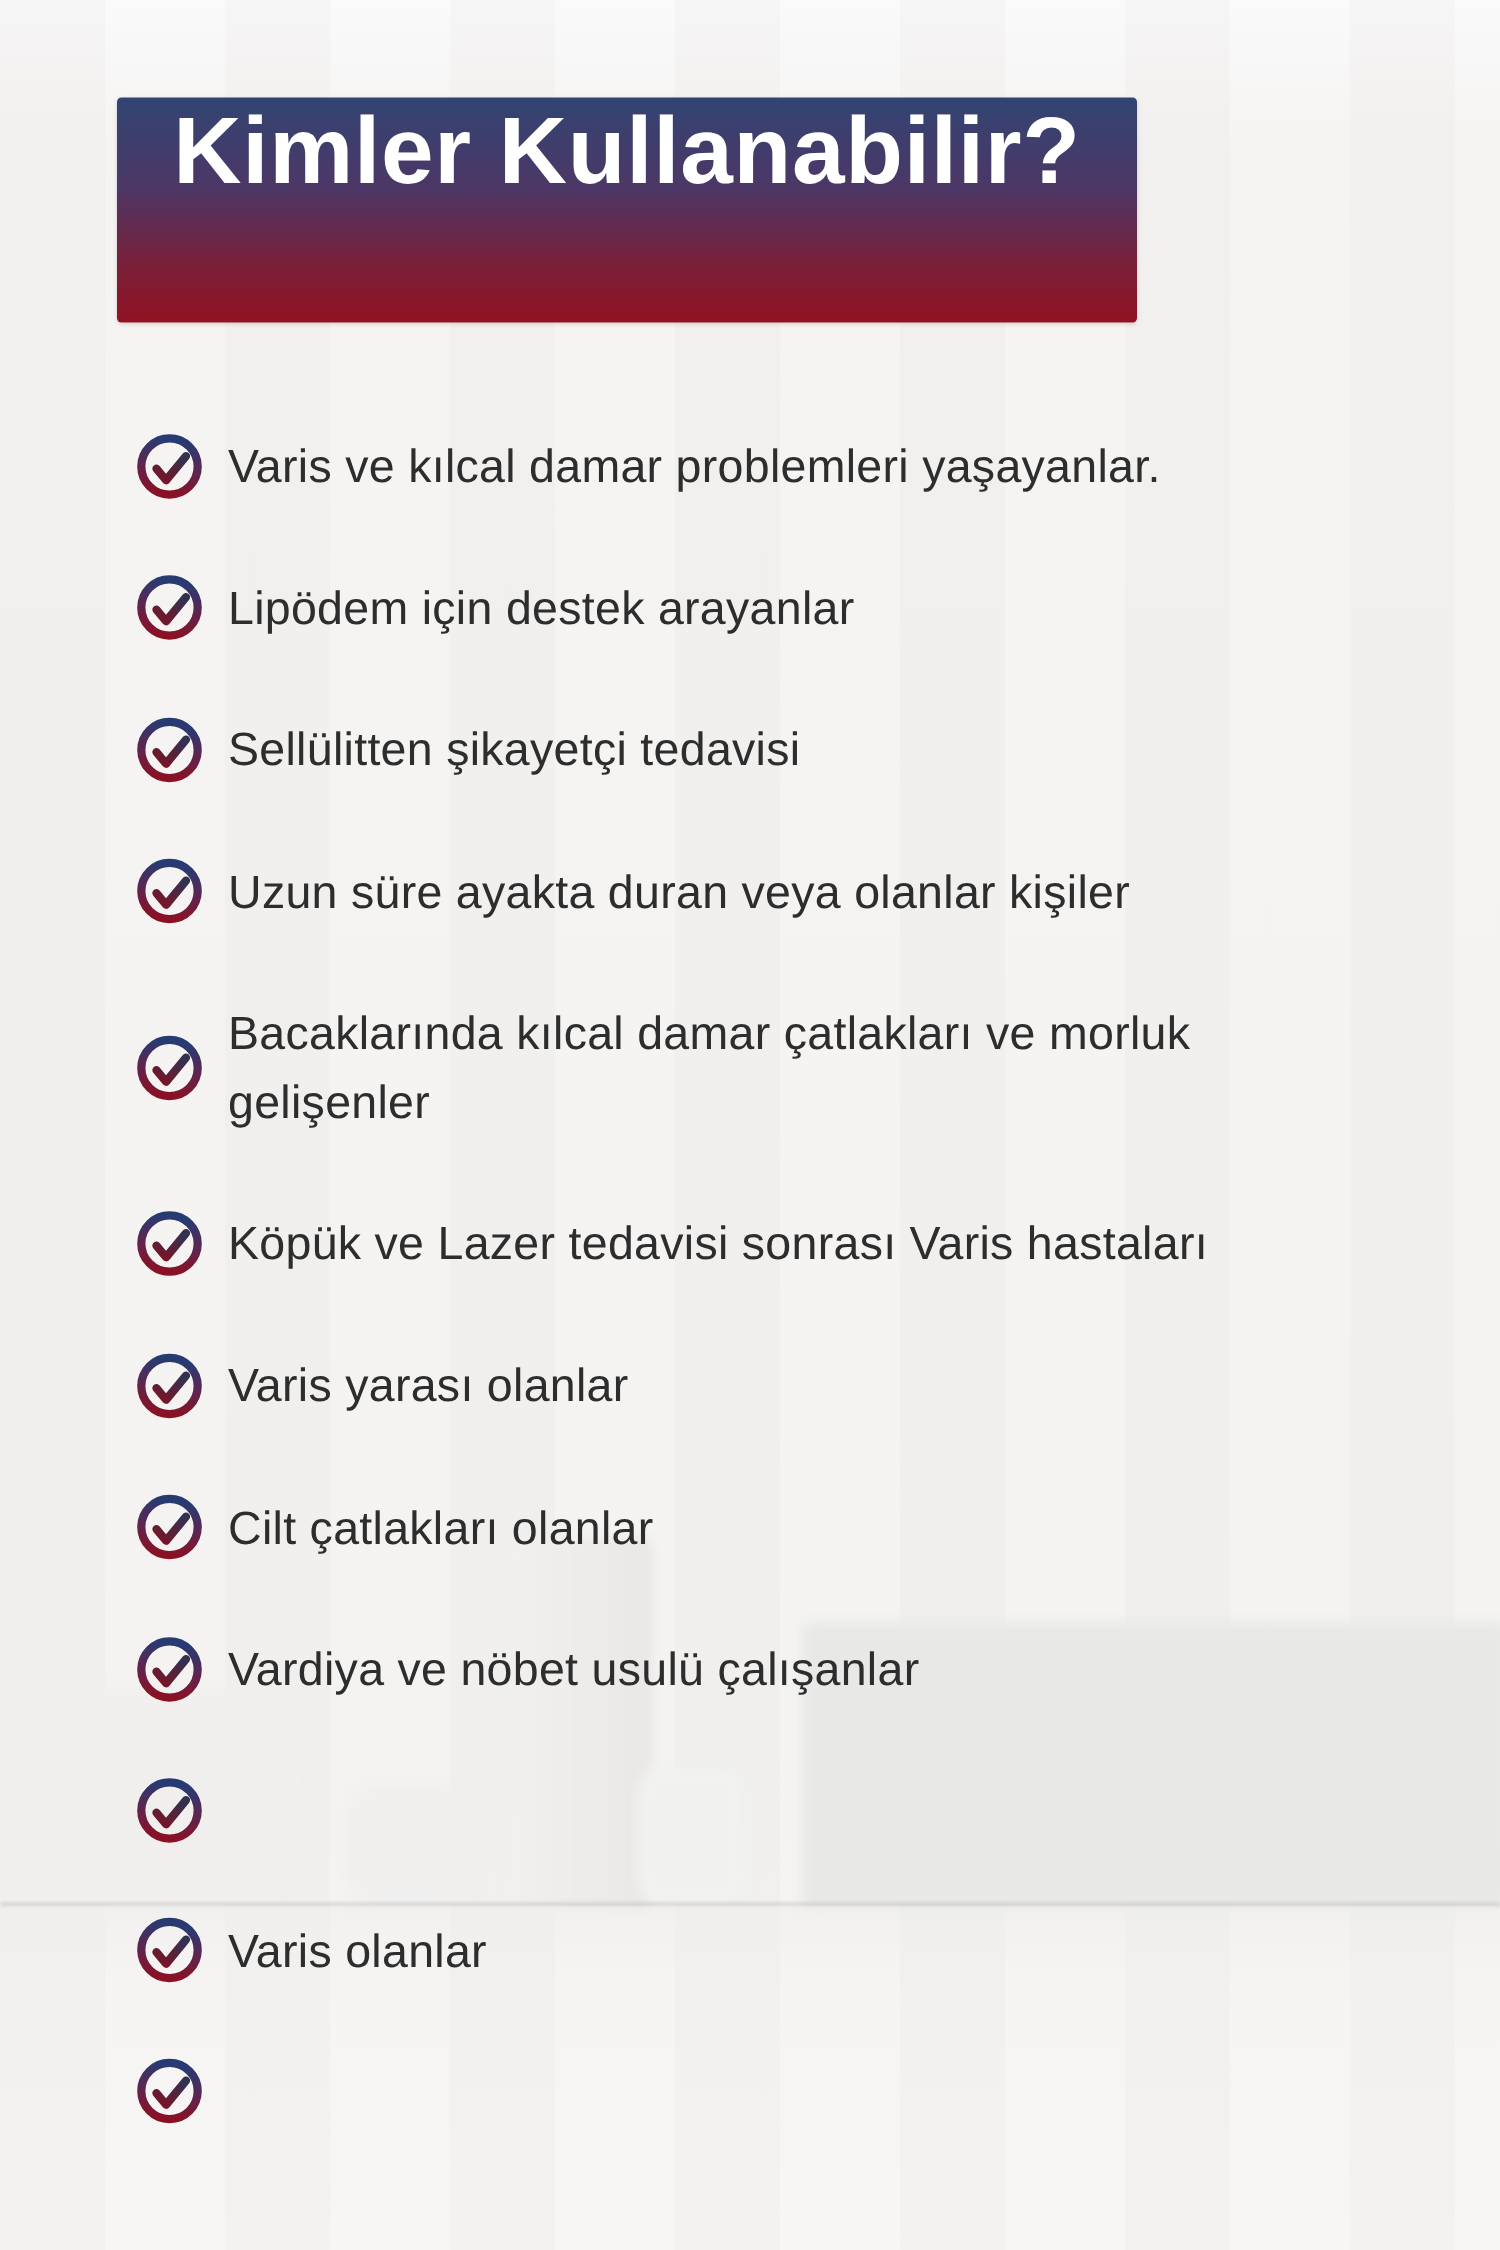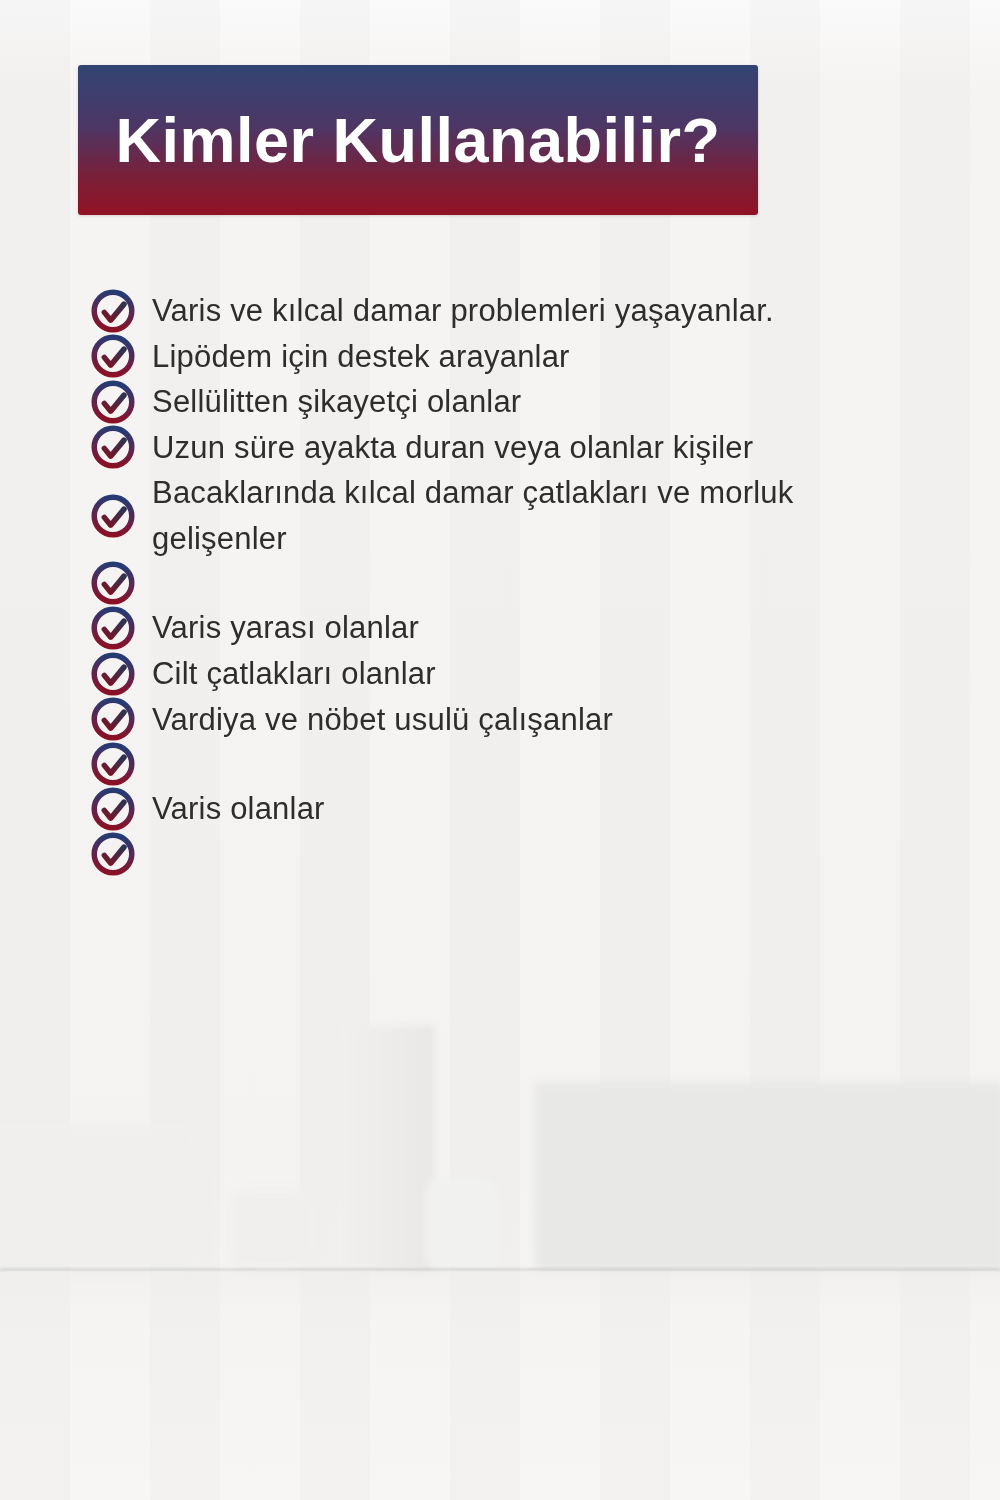--- a/index.html
+++ b/index.html
@@ -31,31 +31,31 @@
     background:#f0efee;filter:blur(6px);}
   .shape-seam{left:0;top:1268px;width:1000px;height:3px;border-radius:0;
     background:rgba(110,110,110,0.18);filter:blur(1px);}
   .shape-below{left:0;top:1271px;width:1000px;height:55px;
     background:linear-gradient(180deg,#efeeec,rgba(255,255,255,0));opacity:.55;}
 
   .banner{
     position:absolute;left:78px;top:65px;width:680px;height:150px;
     background:linear-gradient(180deg,#324472 0%,#4c3766 40%,#7a1f38 75%,#911223 100%);
     border-radius:3px;
-    display:flex;align-items:center;justify-content:center;
+    display:flex;justify-content:center;
     box-shadow:0 1px 3px rgba(0,0,0,0.15);
   }
   .banner-title{
     color:#ffffff;font-size:63px;font-weight:bold;letter-spacing:0.5px;
     text-align:center;white-space:nowrap;
   }
 
   .checklist{
     position:absolute;left:91px;top:288px;width:818px;
-    display:flex;flex-direction:column;
+    display:flex;flex-direction:column;gap:49px;
   }
   .check-row{display:flex;align-items:center;min-height:44px;}
   .check-icon{width:44px;height:44px;flex:0 0 44px;margin-right:17px;}
   .check-label{
     font-size:31px;color:#2d2d2d;line-height:1.47;max-width:752px;
     letter-spacing:0.2px;
   }
   .svg-defs{position:absolute;width:0;height:0;overflow:hidden;}
 </style>
 </head>
@@ -106,41 +106,42 @@
     <svg class="check-icon" viewBox="0 0 48 48">
       <use href="#check-circle"></use>
     </svg>
     <div class="check-label">Lipödem için destek arayanlar</div>
   </div>
 
   <div class="check-row">
     <svg class="check-icon" viewBox="0 0 48 48">
       <use href="#check-circle"></use>
     </svg>
-    <div class="check-label">Sellülitten şikayetçi olanlar</div>
+    <div class="check-label">Sellülitten şikayetçi tedavisi</div>
   </div>
 
   <div class="check-row">
     <svg class="check-icon" viewBox="0 0 48 48">
       <use href="#check-circle"></use>
     </svg>
     <div class="check-label">Uzun süre ayakta duran veya olanlar kişiler</div>
   </div>
 
   <div class="check-row">
     <svg class="check-icon" viewBox="0 0 48 48">
       <use href="#check-circle"></use>
     </svg>
     <div class="check-label">Bacaklarında kılcal damar çatlakları ve morluk gelişenler</div>
   </div>
 
   <div class="check-row">
     <svg class="check-icon" viewBox="0 0 48 48">
       <use href="#check-circle"></use>
     </svg>
+    <div class="check-label">Köpük ve Lazer tedavisi sonrası Varis hastaları</div>
   </div>
 
   <div class="check-row">
     <svg class="check-icon" viewBox="0 0 48 48">
       <use href="#check-circle"></use>
     </svg>
     <div class="check-label">Varis yarası olanlar</div>
   </div>
 
   <div class="check-row">

